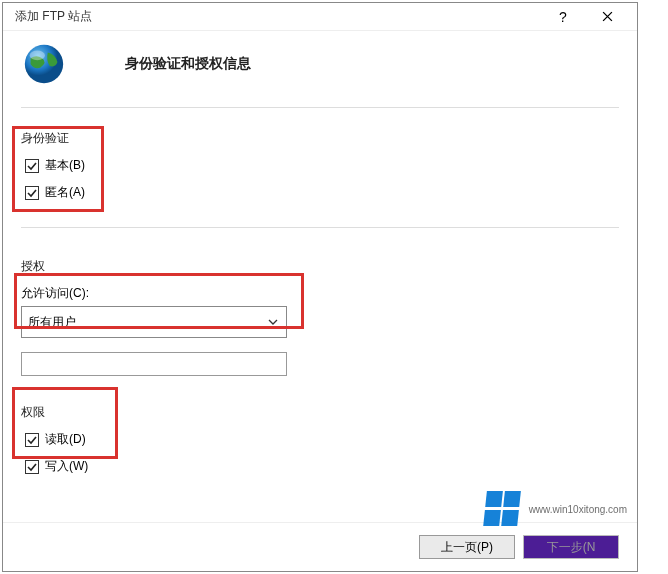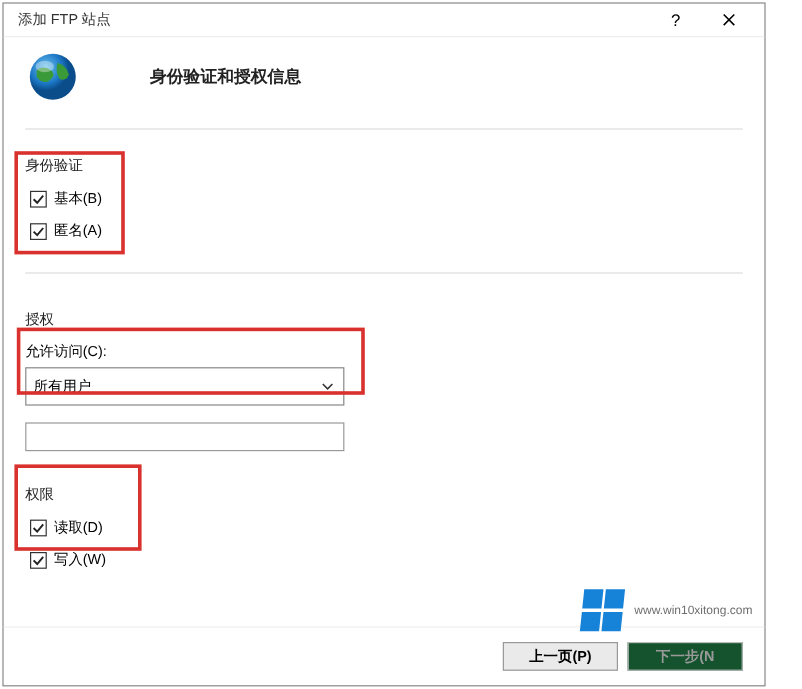--- a/index.html
+++ b/index.html
@@ -126,33 +126,32 @@
     }
     .hl1 { left: 12px; top: 126px; width: 92px; height: 86px; }
     .hl2 { left: 14px; top: 273px; width: 290px; height: 56px; }
     .hl3 { left: 12px; top: 387px; width: 106px; height: 72px; }
     .footer {
       display: flex;
       justify-content: flex-end;
       padding: 12px 18px;
       gap: 8px;
       border-top: 1px solid #eee;
-      font-weight: bold;
     }
     .winbtn {
       min-width: 96px;
       height: 24px;
       border: 1px solid #999;
       background: #eaeaea;
       font-size: 12px;
       display: flex;
       align-items: center;
       justify-content: center;
     }
-    .winbtn.disabled { color: #999; background: #14532d; border-color: #bbb; }
+    .winbtn.disabled { color: #999; background: #4c1d95; border-color: #bbb; }
     .watermark {
       position: absolute;
       right: 10px;
       bottom: 44px;
       display: flex;
       align-items: center;
       gap: 8px;
       opacity: 0.95;
       pointer-events: none;
     }

